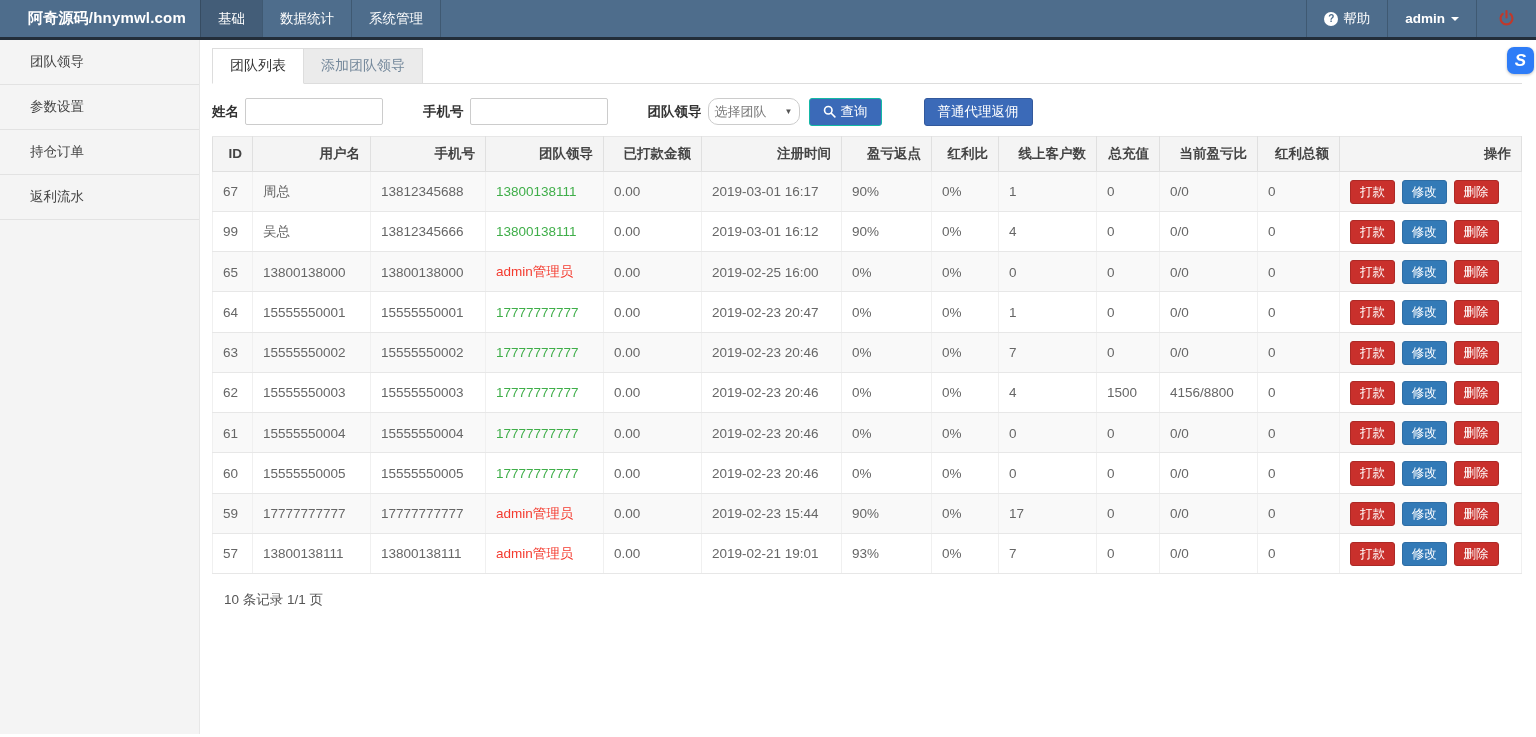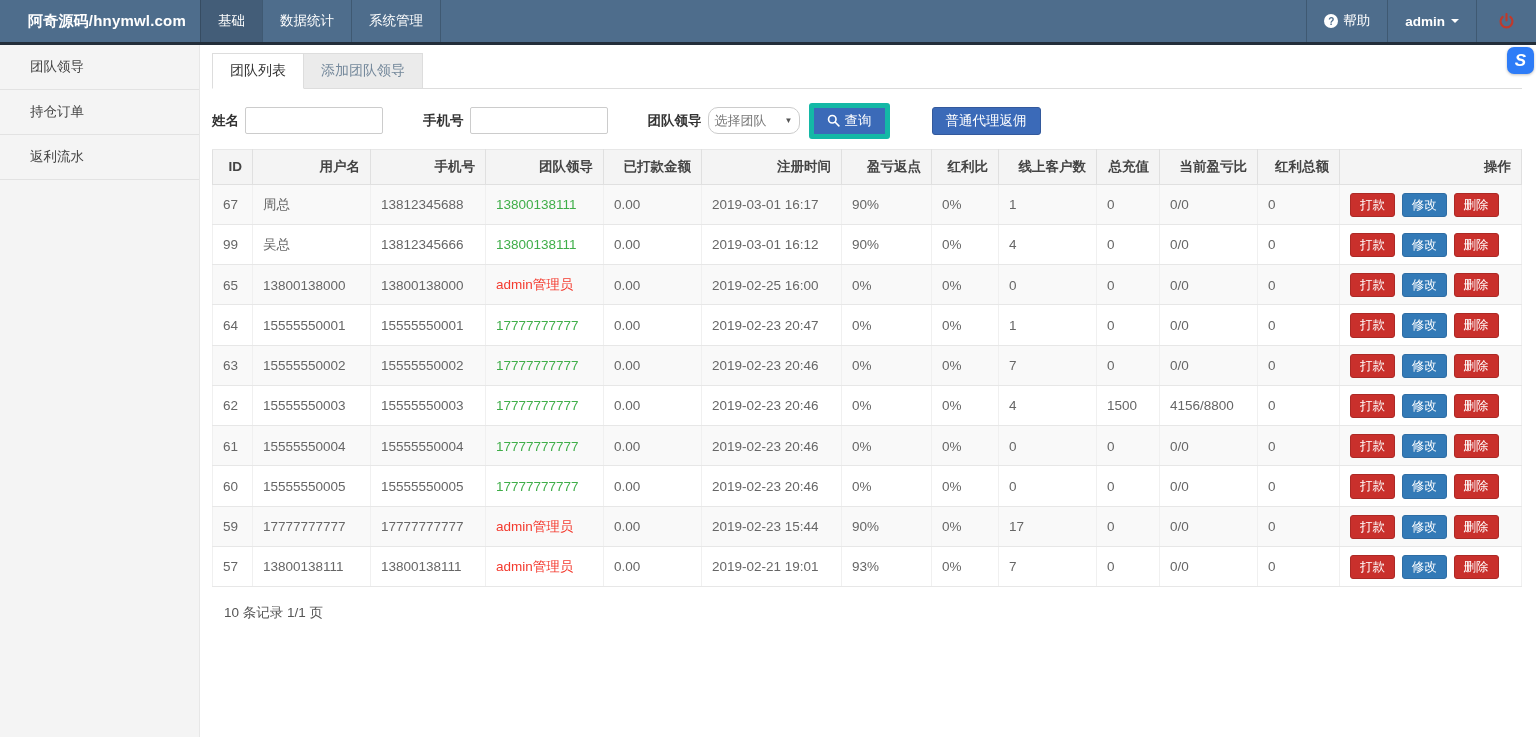--- a/index.html
+++ b/index.html
@@ -6,21 +6,21 @@
   html, body { width: 100%; min-height: 737px; }
   body {
     font-family: "Liberation Sans", "DejaVu Sans", sans-serif;
     font-size: 14px;
     color: #333;
     background: #fff;
   }
 
   
   .navbar {
-    height: 45px;
+    height: 40px;
     background: #4e6d8c;
     border-bottom: 3px solid #232e3a;
     display: flex;
     align-items: stretch;
     color: #fff;
   }
   .brand {
     width: 200px;
     display: flex;
     align-items: center;
@@ -152,21 +152,21 @@
     color: #fff;
     font-size: 13.5px;
     font-family: inherit;
     padding: 6px 13px;
     cursor: pointer;
     display: inline-flex;
     align-items: center;
     gap: 5px;
     line-height: 1;
   }
-  .btn-primary { background: #3b6ab8; border: 5px solid #14b8a6; margin-left: 9px; }
+  .btn-primary { background: #3b6ab8; border: 1px solid #14b8a6; margin-left: 9px; }
   .btn-rebate  { background: #3b6ab8; border: 1px solid #33599c; margin-left: 42px; }
 
   
   table.data {
     width: 100%;
     border-collapse: collapse;
     table-layout: fixed;
   }
   table.data th {
     background: #f4f4f4;
@@ -264,20 +264,21 @@
         </svg>
       </span>
     </div>
   </div>
 </div>
 
 <div class="app">
 
   <div class="sidebar">
     <div class="sidebar-item">团队领导</div>
+    <div class="sidebar-item">参数设置</div>
     <div class="sidebar-item">持仓订单</div>
     <div class="sidebar-item">返利流水</div>
   </div>
 
   <div class="main">
 
     <div class="tabs">
       <div class="tab active">团队列表</div>
       <div class="tab inactive">添加团队领导</div>
     </div>

